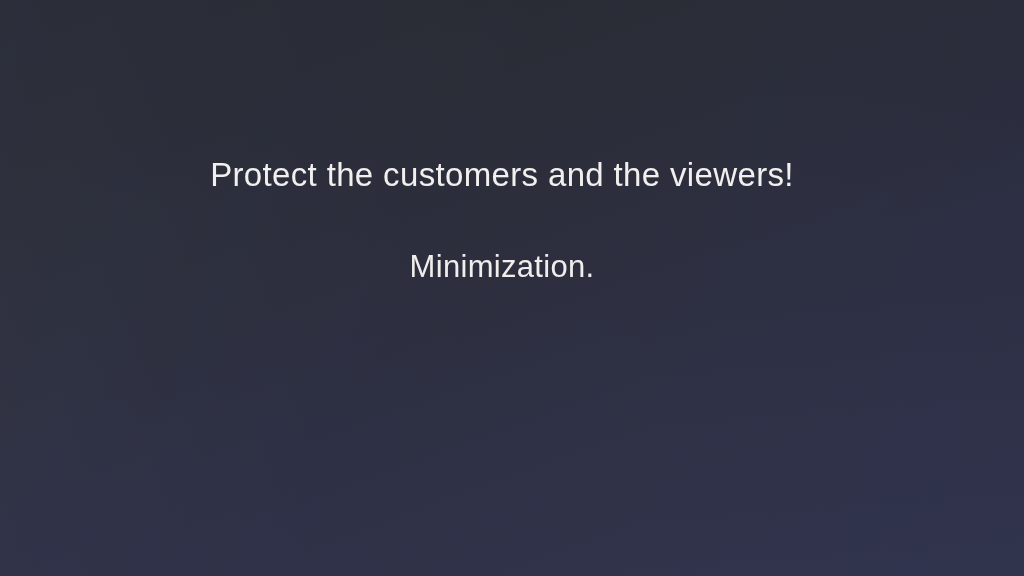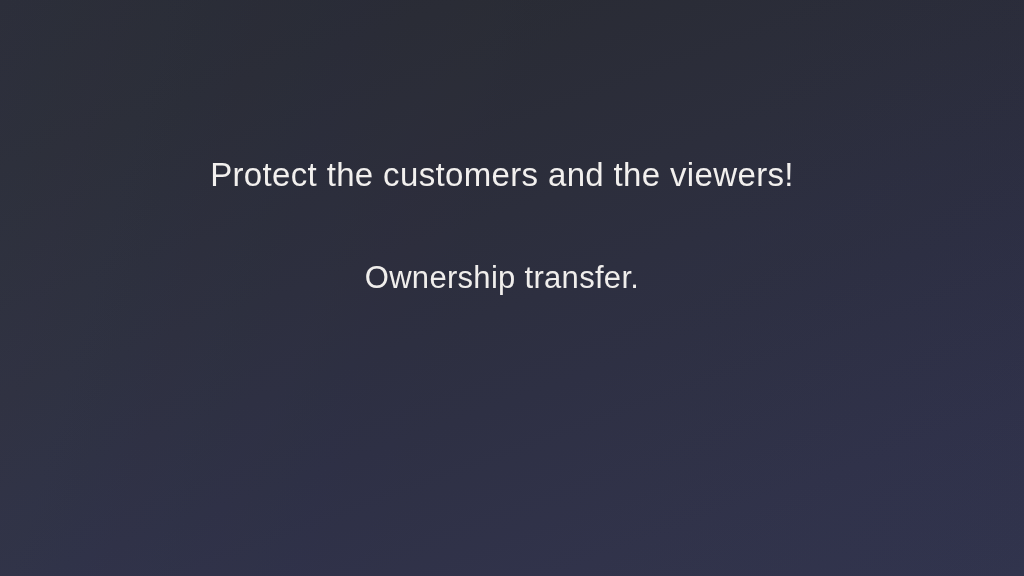--- a/index.html
+++ b/index.html
@@ -54,21 +54,21 @@
     width: 1004px;           
     height: 576px;
     display: flex;
     flex-direction: column;
     align-items: center;
     justify-content: flex-start;
     z-index: 2;
   }
 
   .headline {
-    margin: 15px;
+    margin: 4px;
     padding: 0;
     font-size: 33px;
     font-weight: 300;
     line-height: 1.18;
     letter-spacing: 0.35px;
     color: #f2f0ee;
     text-align: center;
     white-space: nowrap;
     margin-top: 156px;
   }
@@ -94,17 +94,17 @@
 </style>
 </head>
 <body>
 
 <div id="slide">
   <div id="content">
 
     <h1 class="headline">Protect the customers and the viewers!</h1>
 
     <div class="body-block">
-      <p class="body-line">Ownership transfer.</p>
+      <p class="body-line">Minimization.</p>
     </div>
 
   </div>
 </div>
 
 </body></html>

